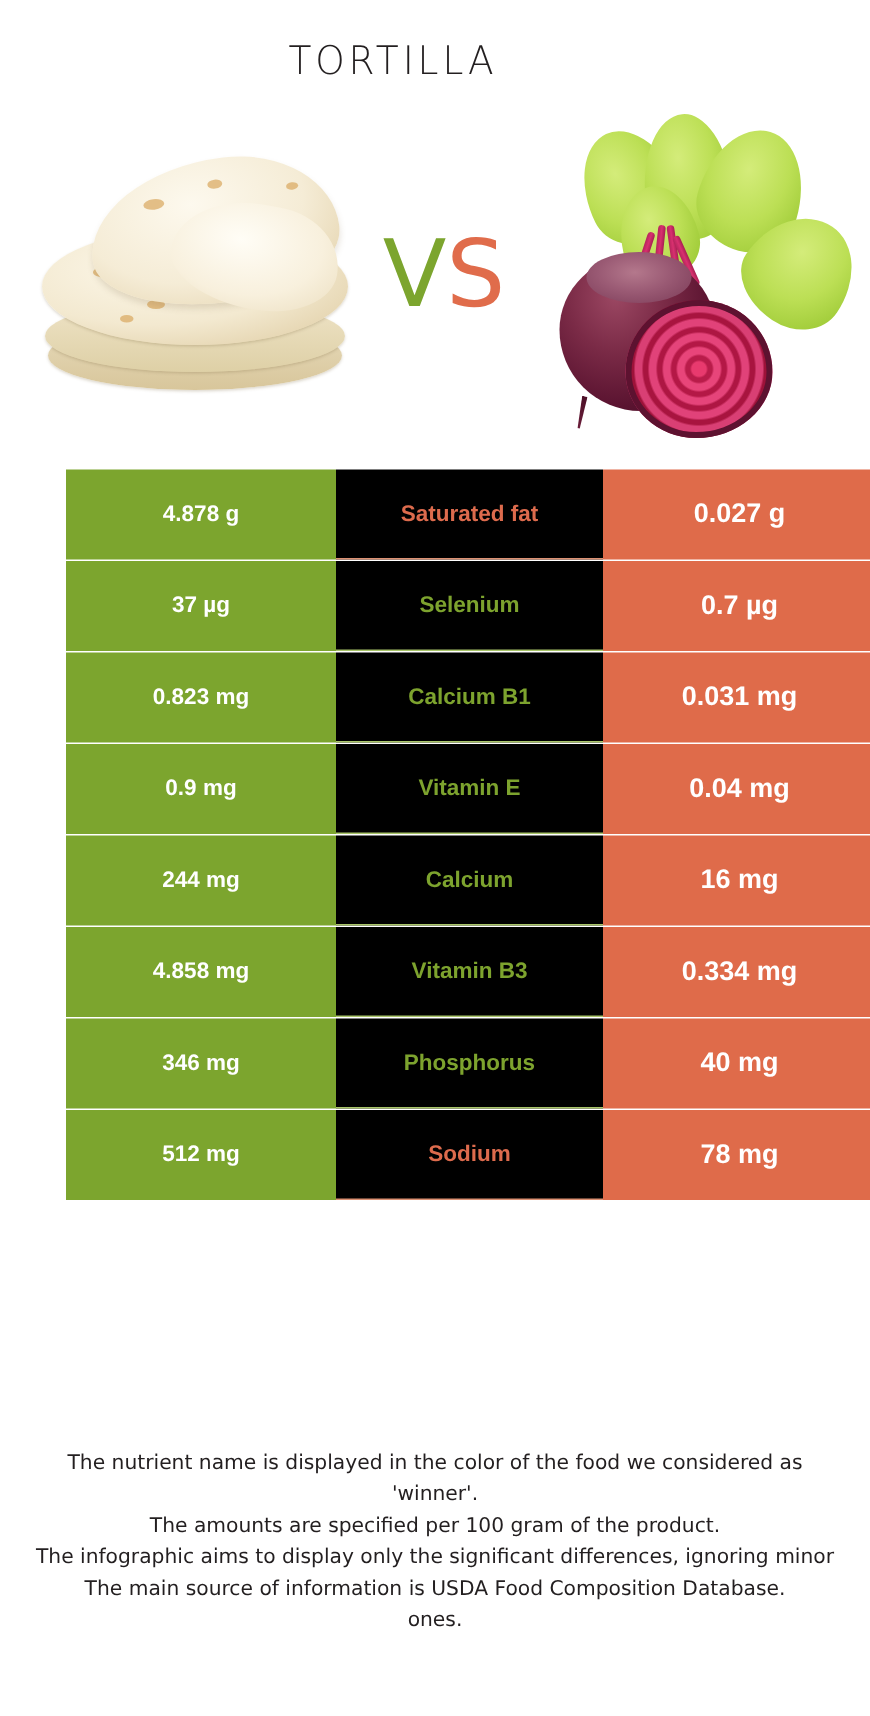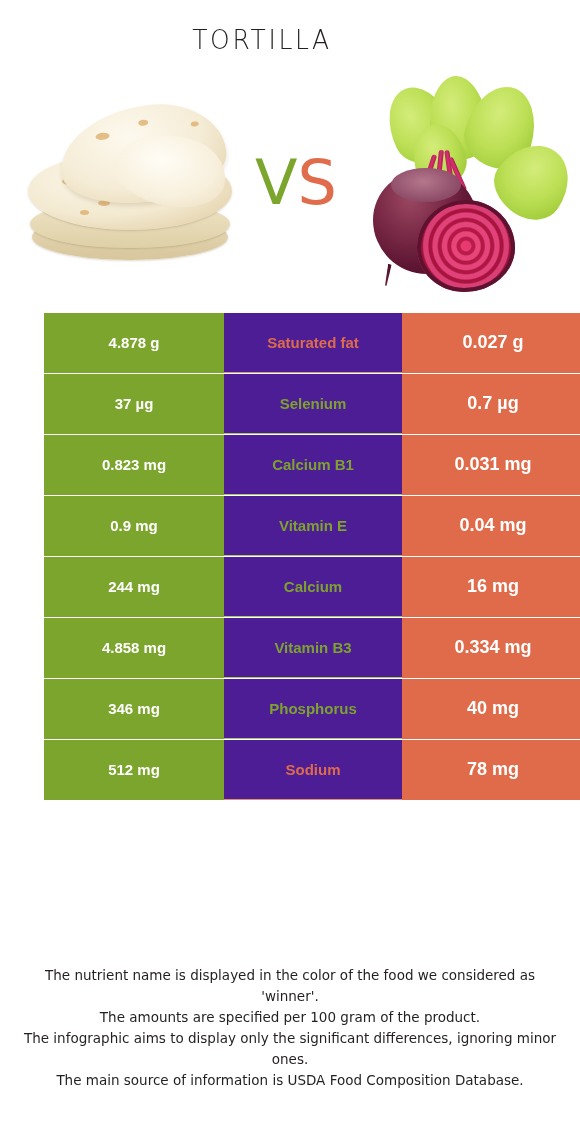--- a/index.html
+++ b/index.html
@@ -202,21 +202,21 @@
   }
   .cell-left {
     width: 180px;
     background: #7CA52E;
     color: #ffffff;
     font-size: 15px;
     font-weight: 600;
   }
   .cell-mid {
     width: 178px;
-    background: #4c1d95;
+    background: #000000;
     font-size: 15px;
     font-weight: 600;
   }
   .cell-right {
     width: 182px;
     background: #DF6B4A;
     color: #ffffff;
     font-size: 18px;
     font-weight: 600;
   }
@@ -341,17 +341,17 @@
         <div class="cell cell-mid win-right">Sodium</div>
         <div class="cell cell-right">78 mg</div>
       </div>
     </div>
 
   <div class="footer">
     <p>The nutrient name is displayed in the color of the food we considered as</p>
     <p>'winner'.</p>
     <p>The amounts are specified per 100 gram of the product.</p>
     <p>The infographic aims to display only the significant differences, ignoring minor</p>
+    <p>The main source of information is USDA Food Composition Database.</p>
     <p>ones.</p>
-    <p>The main source of information is USDA Food Composition Database.</p>
   </div>
 
 </div>
 
 </body></html>

